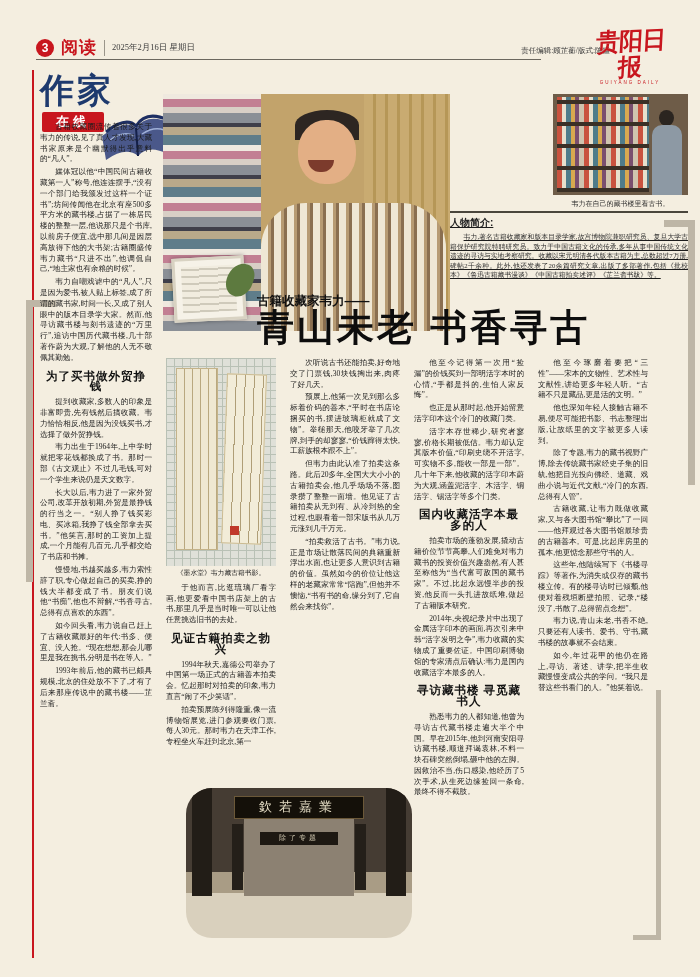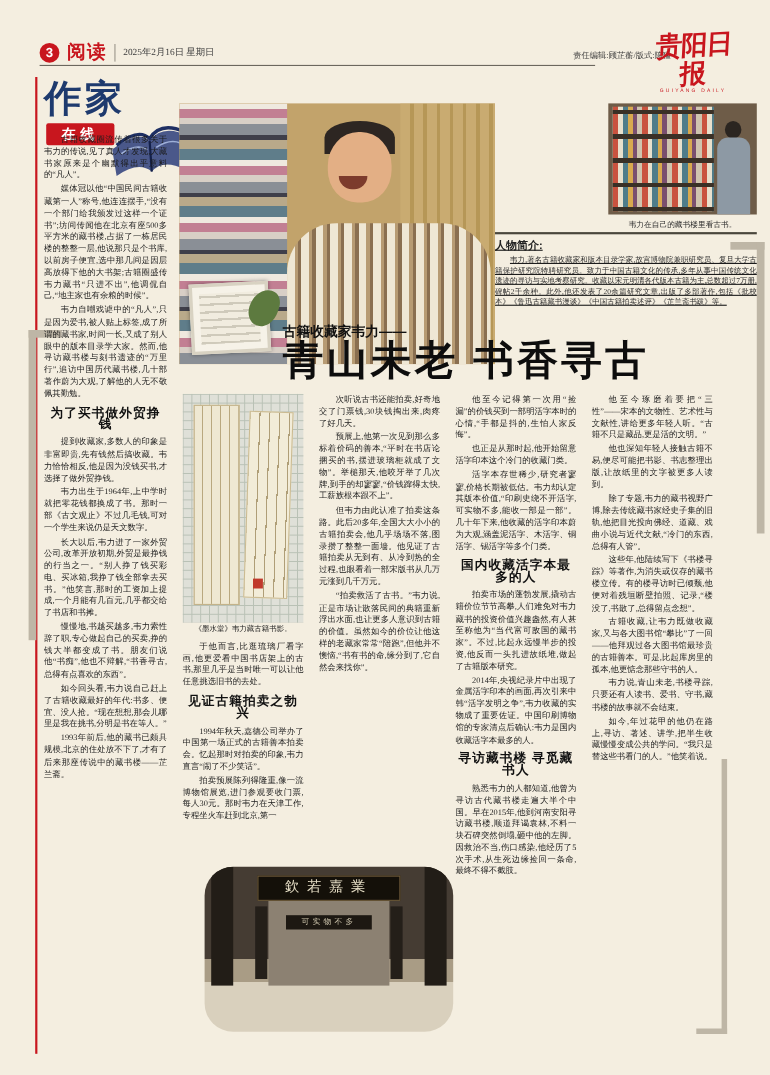--- a/index.html
+++ b/index.html
@@ -221,28 +221,28 @@
   <div>
       <p>熟悉韦力的人都知道,他曾为寻访古代藏书楼走遍大半个中国。早在2015年,他到河南安阳寻访藏书楼,顺道拜谒袁林,不料一块石碑突然倒塌,砸中他的左脚。因救治不当,伤口感染,他经历了5次手术,从生死边缘捡回一条命,最终不得不截肢。</p>
     </div>
 </div>
 
 <div class="col c5">
   <div>
       <p>他至今琢磨着要把“三性”——宋本的文物性、艺术性与文献性,讲给更多年轻人听。“古籍不只是藏品,更是活的文明。”</p>
       <p>他也深知年轻人接触古籍不易,便尽可能把书影、书志整理出版,让故纸里的文字被更多人读到。</p>
       <p>除了专题,韦力的藏书视野广博,除去传统藏书家经史子集的旧轨,他把目光投向佛经、道藏、戏曲小说与近代文献,“冷门的东西,总得有人管”。</p>
+      <p>古籍收藏,让韦力既做收藏家,又与各大图书馆“攀比”了一回——他拜观过各大图书馆最珍贵的古籍善本。可是,比起库房里的孤本,他更惦念那些守书的人。</p>
       <p>这些年,他陆续写下《书楼寻踪》等著作,为消失或仅存的藏书楼立传。有的楼寻访时已倾颓,他便对着残垣断壁拍照、记录,“楼没了,书散了,总得留点念想”。</p>
-      <p>古籍收藏,让韦力既做收藏家,又与各大图书馆“攀比”了一回——他拜观过各大图书馆最珍贵的古籍善本。可是,比起库房里的孤本,他更惦念那些守书的人。</p>
-      <p>韦力说,青山未老,书楼寻踪,只要还有人读书、爱书、守书,藏书楼的故事就不会结束。</p>
+      <p>韦力说,青山未老,书香不绝,只要还有人读书、爱书、守书,藏书楼的故事就不会结束。</p>
       <p>如今,年过花甲的他仍在路上,寻访、著述、讲学,把半生收藏慢慢变成公共的学问。“我只是替这些书看门的人。”他笑着说。</p>
     </div>
 </div>
 
 <div class="abs photo photo-temple">
   <div class="tp-pillar" style="left:6px;"></div>
   <div class="tp-pillar" style="right:6px;"></div>
   <div class="tp-open"></div>
   <div class="tp-couplet" style="left:46px;"></div>
   <div class="tp-couplet" style="right:46px;"></div>
   <div class="tp-plaque">欽若嘉業</div>
-  <div class="tp-plaque2">可实物不多</div>
+  <div class="tp-plaque2">除了专题</div>
 </div>
 
 </body></html>

